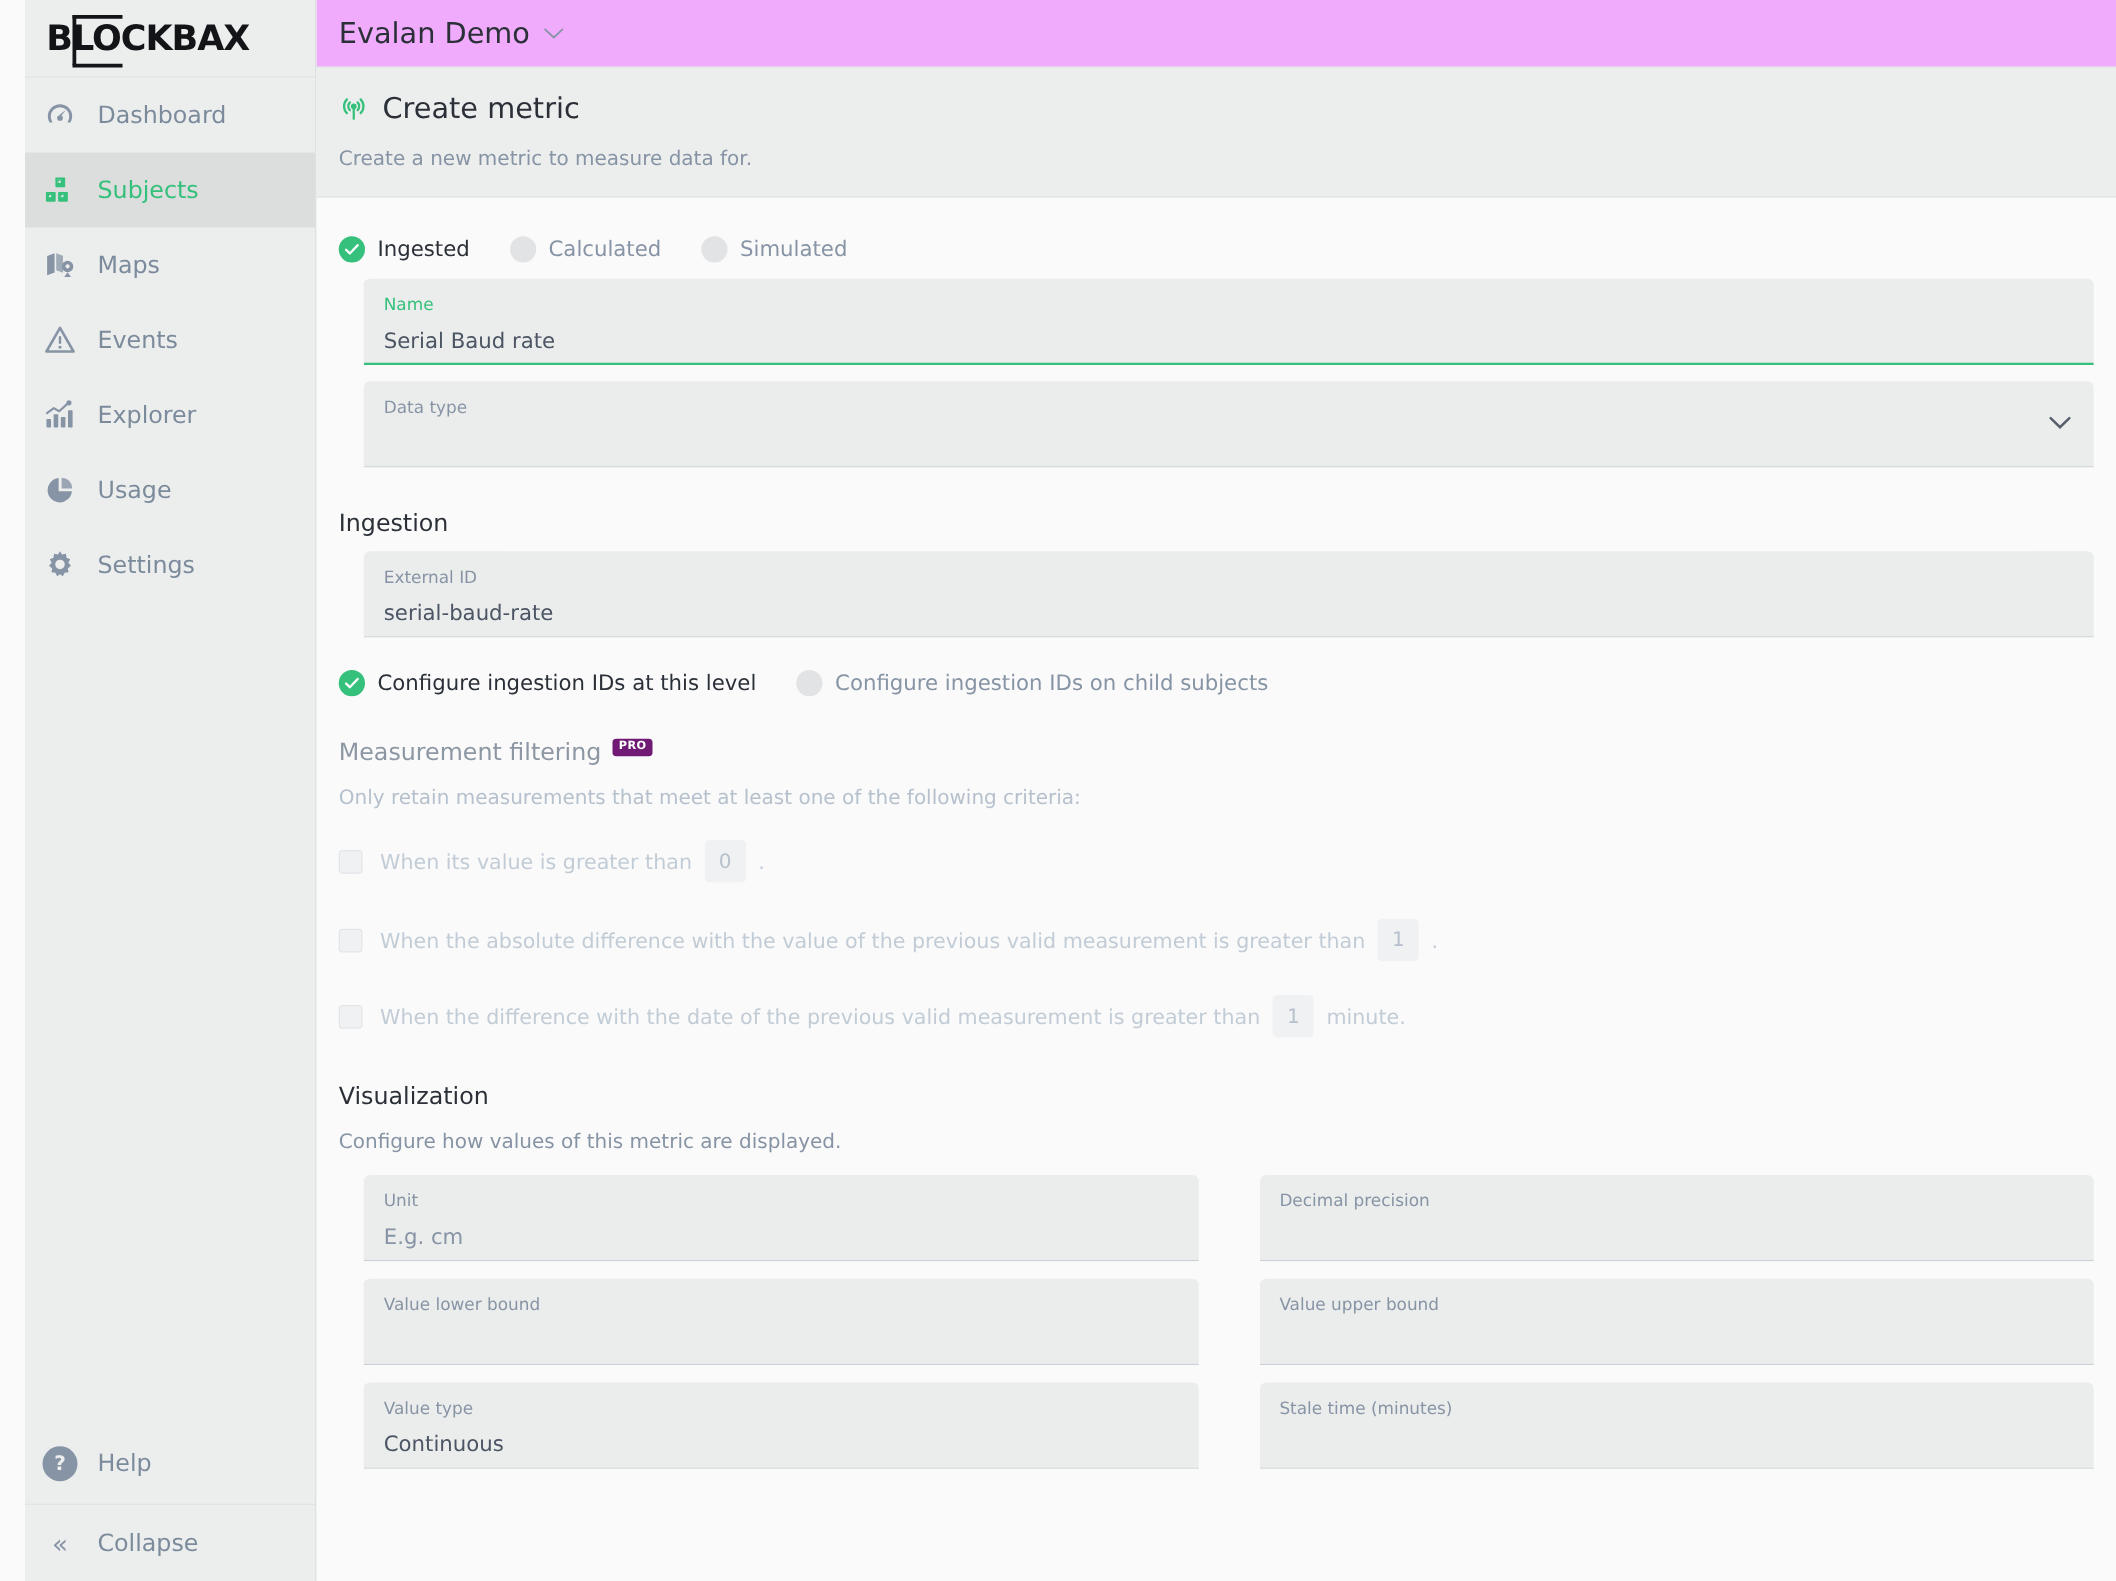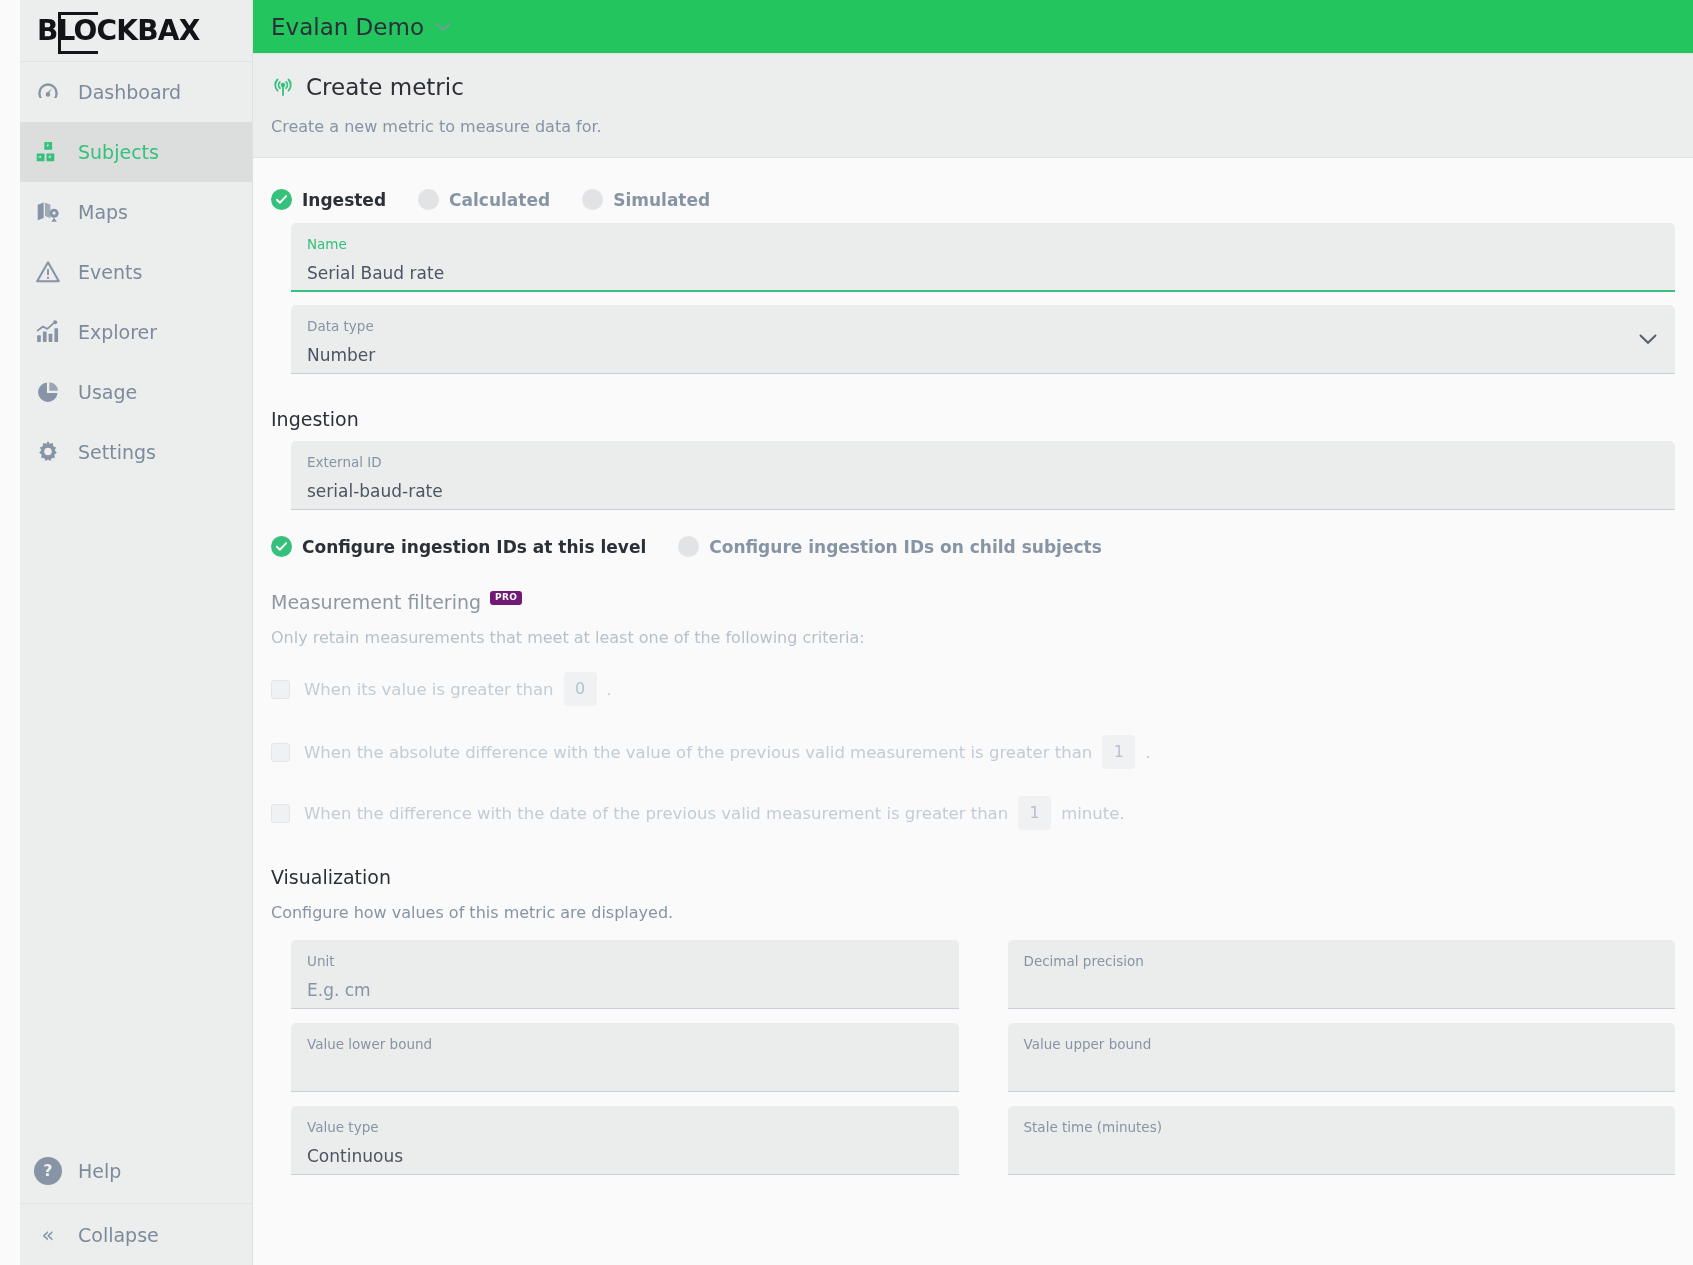--- a/index.html
+++ b/index.html
@@ -73,21 +73,21 @@
     display: flex; align-items: center; gap: 16px;
     height: 61px; padding-left: 14px;
     color: #7c8b9c; font-size: 19px; cursor: pointer;
   }
   .chev-left { width: 28px; flex: 0 0 28px; display:flex; align-items:center; justify-content:center; font-size: 21px; color:#8794a5; }
 
   
   .main { flex: 1; height: 1265px; display: flex; flex-direction: column; background: #fafafa; overflow: hidden; }
 
   .topbar {
-    height: 54px; background: #22c55e;
+    height: 54px; background: #f0abfc;
     display: flex; align-items: center;
     padding-left: 18px;
     border-bottom: 1px solid #e0e1e2;
     flex: 0 0 54px;
   }
   .topbar .proj { font-size: 23px; color: #2b3038; }
   .topbar .caret { margin-left: 11px; color: #8794a5; font-size: 15px; }
 
   .pagehead {
     background: #eceded;
@@ -105,21 +105,21 @@
   .radio-row { display: flex; align-items: center; gap: 0; padding-top: 31px; padding-bottom: 0; }
   .radio { display: flex; align-items: center; gap: 10px; margin-right: 32px; cursor: pointer; }
   .radio .dot {
     width: 21px; height: 21px; border-radius: 50%;
     background: #e2e3e5; flex: 0 0 21px;
   }
   .radio.on .dot {
     background: #35c07b;
     display: flex; align-items: center; justify-content: center;
   }
-  .radio .lbl { font-size: 17px; color: #8794a5; font-weight: bold; }
+  .radio .lbl { font-size: 17px; color: #8794a5; }
   .radio.on .lbl { color: #2b3038; }
 
   
   .field {
     background: #ebecec;
     border-radius: 5px 5px 0 0;
     border-bottom: 1px solid #c9d0d8;
     padding: 13px 16px 12px 16px;
     margin-top: 13px;
     position: relative;
@@ -339,21 +339,20 @@
         </div>
       </div>
 
       <div class="field focused">
         <div class="flabel">Name</div>
         <div class="fvalue">Serial Baud rate</div>
       </div>
 
       <div class="field">
         <div class="flabel">Data type</div>
-        <div class="fvalue">Number</div>
         <span class="chev">
           <svg width="18" height="11" viewBox="0 0 18 11">
               <path d="M1.5 1.5L9 8.8l7.5-7.3" fill="none" stroke="#565f6b" stroke-width="2" stroke-linecap="round"></path>
             </svg>
         </span>
       </div>
 
       <div class="section-title">Ingestion</div>
 
       <div class="field" style="margin-top:11px;">

